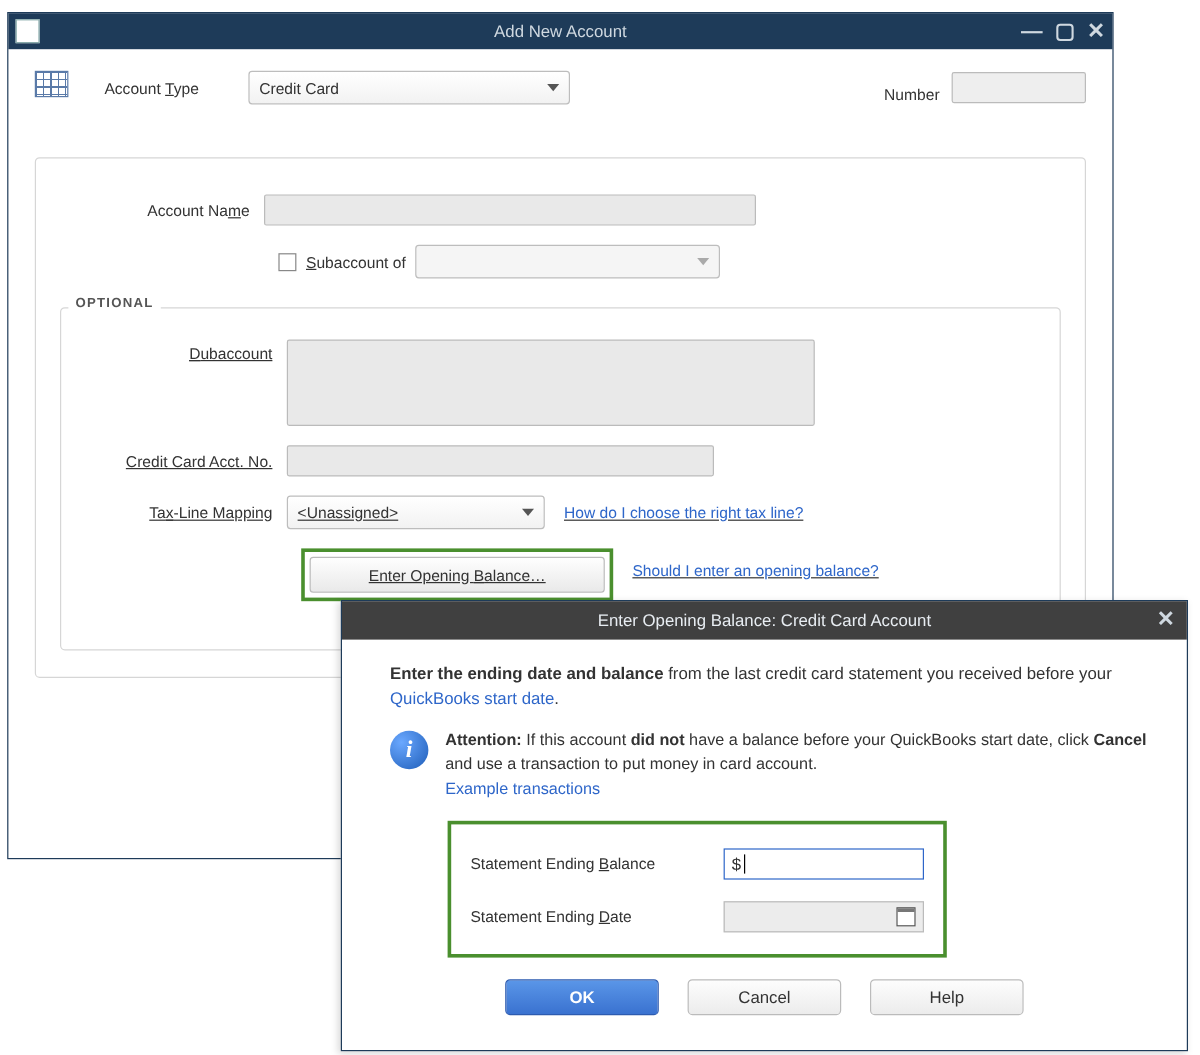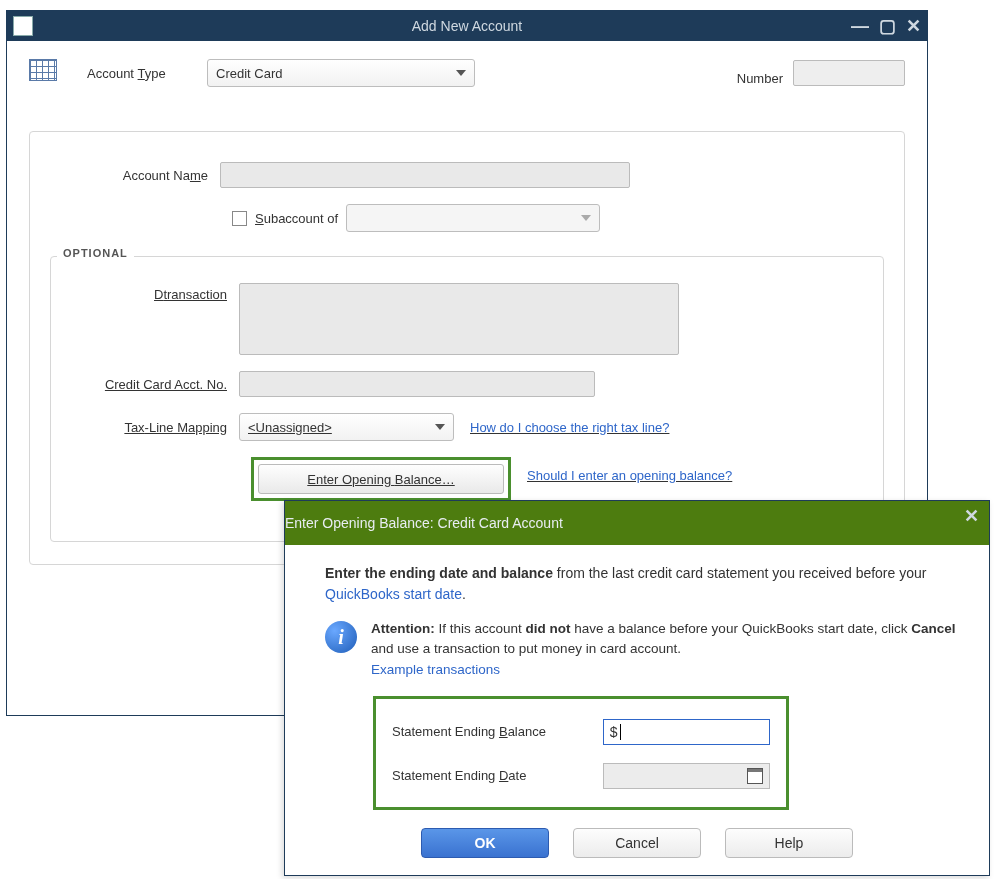--- a/index.html
+++ b/index.html
@@ -189,25 +189,26 @@
   
   .win2 {
     position: absolute;
     left: 284px; top: 500px;
     width: 706px; height: 376px;
     background: #fff;
     border: 1px solid #1e3b59;
     box-shadow: -2px 2px 6px rgba(0,0,0,0.15);
   }
   .titlebar2 {
-    height: 44px;
-    background: #4d7c0f;
+    height: 32px;
+    background: #404040;
     color: #e8edf2;
     display: flex;
     align-items: center;
+    justify-content: center;
     position: relative;
     font-size: 14px;
   }
   .titlebar2 .close2 {
     position: absolute; right: 10px; top: 4px;
     font-size: 18px; font-weight: bold; cursor: pointer;
     color: #cfd8e0;
   }
   .win2-body { padding: 18px 28px 18px 40px; }
   .intro { font-size: 14px; line-height: 1.5; margin-bottom: 14px; }
@@ -334,21 +335,21 @@
           <span></span>
           <span class="dd-caret" style="border-top-color:#aaa;"></span>
         </div>
       </div>
 
       <div class="optional-fieldset">
         <div class="optional-legend">OPTIONAL</div>
 
         <div class="form-row" style="align-items:flex-start;">
           <div class="flabel" style="padding-top:4px;">
-            <span class="uline">D</span><span>transaction</span>
+            <span class="uline">D</span><span>ubaccount</span>
           </div>
           <div class="desc-area"></div>
         </div>
 
         <div class="form-row">
           <div class="flabel">Credit Card Acct. No.</div>
           <div class="textin cc-in"></div>
         </div>
 
         <div class="form-row" style="margin-bottom:8px;">

